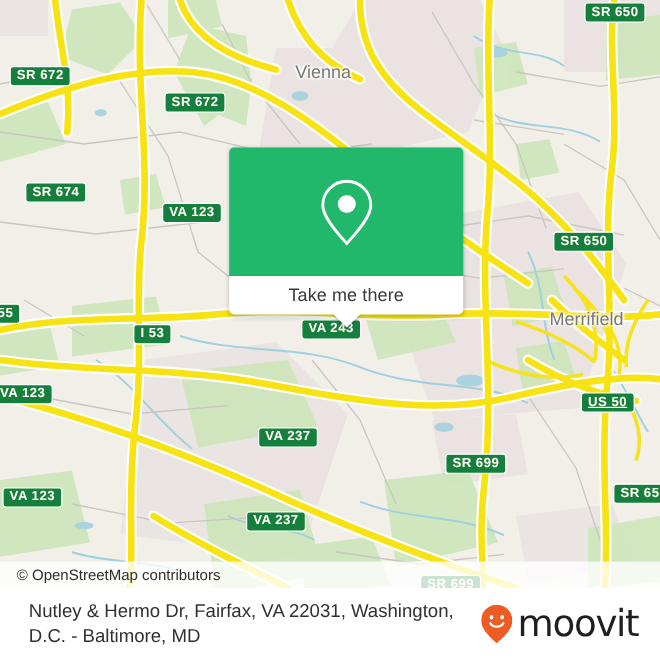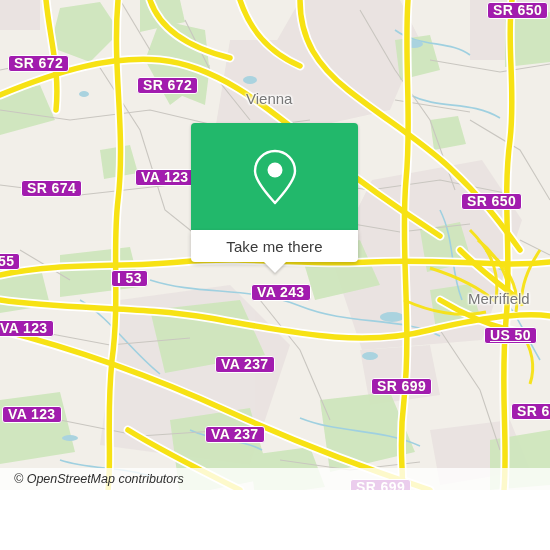--- a/index.html
+++ b/index.html
@@ -10,25 +10,25 @@
   }
   #app{position:relative;width:550px;height:550px;overflow:hidden;background:#fff;}
 
   
   .map{position:absolute;left:0;top:0;width:550px;height:490px;overflow:hidden;background:#f2efe9;}
   .map-canvas{position:absolute;left:0;top:0;width:550px;height:490px;}
 
   
   .shield{
     position:absolute;
-    background:#a21caf;
+    background:#15803d;
     border:1.5px solid #ffffff;
     border-radius:3px;
     color:#ffffff;
-    font-size:14px;
+    font-size:11px;
     font-weight:bold;
     letter-spacing:.4px;
     padding:1px 5px 2px 5px;
     white-space:nowrap;
     line-height:12px;
     text-shadow:0 0 1px rgba(120,110,0,.35);
     box-sizing:border-box;
   }
   .place-label{
     position:absolute;
@@ -39,25 +39,24 @@
   }
 
   
   .attrib{
     position:absolute;left:0;bottom:0;width:100%;
     background:rgba(255,255,255,.78);
     font-size:12.5px;color:#2e2e2e;
     padding:4px 0 4px 14px;
     box-sizing:border-box;
     white-space:nowrap;
-    font-style:italic;
-  }
-
-  
-  .callout{position:absolute;left:191px;top:123px;width:167px;}
+  }
+
+  
+  .callout{position:absolute;left:191px;top:123px;width:195px;}
   .callout-body{
     width:100%;height:107px;
     background:#22b86b;
     border-radius:4px 4px 0 0;
     display:flex;align-items:center;justify-content:center;
     box-shadow:0 1px 3px rgba(0,0,0,.22);
   }
   .pin-svg{width:46px;height:56px;display:block;}
   .callout-foot{
     position:relative;
@@ -234,54 +233,64 @@
         <path d="M430 268 C 455 276, 478 286, 496 302"></path>
         <path d="M540 250 C 528 268, 520 286, 522 306"></path>
         <path d="M404 300 C 430 312, 460 318, 486 312"></path>
         <path d="M520 330 C 532 348, 536 366, 530 384"></path>
       </g>
     </svg>
 
     <div id="shield-layer">
         <div class="shield" style="left: 8px; top: 55px;">SR 672</div>
         <div class="shield" style="left: 137px; top: 77px;">SR 672</div>
-        <div class="shield" style="left: 21px; top: 152px; margin-top: 28px;">SR 674</div>
+        <div class="shield" style="left: 21px; top: 152px;">SR 674</div>
         <div class="shield" style="left: 135px; top: 169px;">VA 123</div>
         <div class="shield" style="left: 487px; top: 2px;">SR 650</div>
         <div class="shield" style="left: 461px; top: 193px;">SR 650</div>
         <div class="shield" style="left: -8px; top: 253px;">55</div>
         <div class="shield" style="left: 111px; top: 270px;">I 53</div>
         <div class="shield" style="left: -6px; top: 320px;">VA 123</div>
         <div class="shield" style="left: 2px; top: 406px;">VA 123</div>
-        <div class="shield" style="left: 251px; top: 284px;">VA 243</div>
+        <div class="shield" style="left: 251px; top: 266px;">VA 243</div>
         <div class="shield" style="left: 215px; top: 356px;">VA 237</div>
         <div class="shield" style="left: 205px; top: 426px;">VA 237</div>
         <div class="shield" style="left: 484px; top: 327px; text-decoration: underline;">US 50</div>
         <div class="shield" style="left: 371px; top: 378px;">SR 699</div>
         <div class="shield" style="left: 511px; top: 403px;">SR 650</div>
         <div class="shield" style="left: 350px; top: 479px;">SR 699</div>
       </div>
 
     <div id="place-layer">
-        <div class="place-label" style="left: 246px; top: 52px; margin-top: 38px;">Vienna</div>
-        <div class="place-label" style="left: 468px; top: 258px; margin-top: 32px;">Merrifield</div>
+        <div class="place-label" style="left: 246px; top: 52px;">Vienna</div>
+        <div class="place-label" style="left: 458px; top: 258px;">Merrifield</div>
       </div>
 
     <div class="callout">
       <div class="callout-body">
         <svg class="pin-svg" viewBox="0 0 46 56">
           <path d="M23 2 C 12 2, 3 11, 3 22 C 3 33, 18 48, 23 54 C 28 48, 43 33, 43 22 C 43 11, 34 2, 23 2 Z" fill="none" stroke="#ffffff" stroke-width="2.4" stroke-linejoin="round"></path>
           <circle cx="23" cy="21" r="7.5" fill="#ffffff"></circle>
         </svg>
       </div>
       <div class="callout-foot">
         <span>Take me there</span>
         <div class="callout-tail"></div>
       </div>
     </div>
 
     <div class="attrib">© OpenStreetMap contributors</div>
   </div>
 
   <div class="footer">
+    <div class="footer-text">Nutley &amp; Hermo Dr, Fairfax, VA 22031, Washington, D.C. - Baltimore, MD</div>
+    <div class="brand">
+      <svg class="brand-pin" viewBox="0 0 26 32">
+        <path d="M13 0 C 5.8 0, 0 5.8, 0 13 C 0 21.5, 10 29, 13 32 C 16 29, 26 21.5, 26 13 C 26 5.8, 20.2 0, 13 0 Z" fill="#ef5c23"></path>
+        <ellipse cx="8.6" cy="10.4" rx="1.5" ry="1.9" fill="#ffffff"></ellipse>
+        <ellipse cx="17.4" cy="10.4" rx="1.5" ry="1.9" fill="#ffffff"></ellipse>
+        <path d="M7.6 15.4 C 9.6 19.2, 16.4 19.2, 18.4 15.4" fill="none" stroke="#ffffff" stroke-width="1.9" stroke-linecap="round"></path>
+      </svg>
+      <span class="brand-word">moovit</span>
+    </div>
   </div>
 
 </div>
 
 </body></html>

